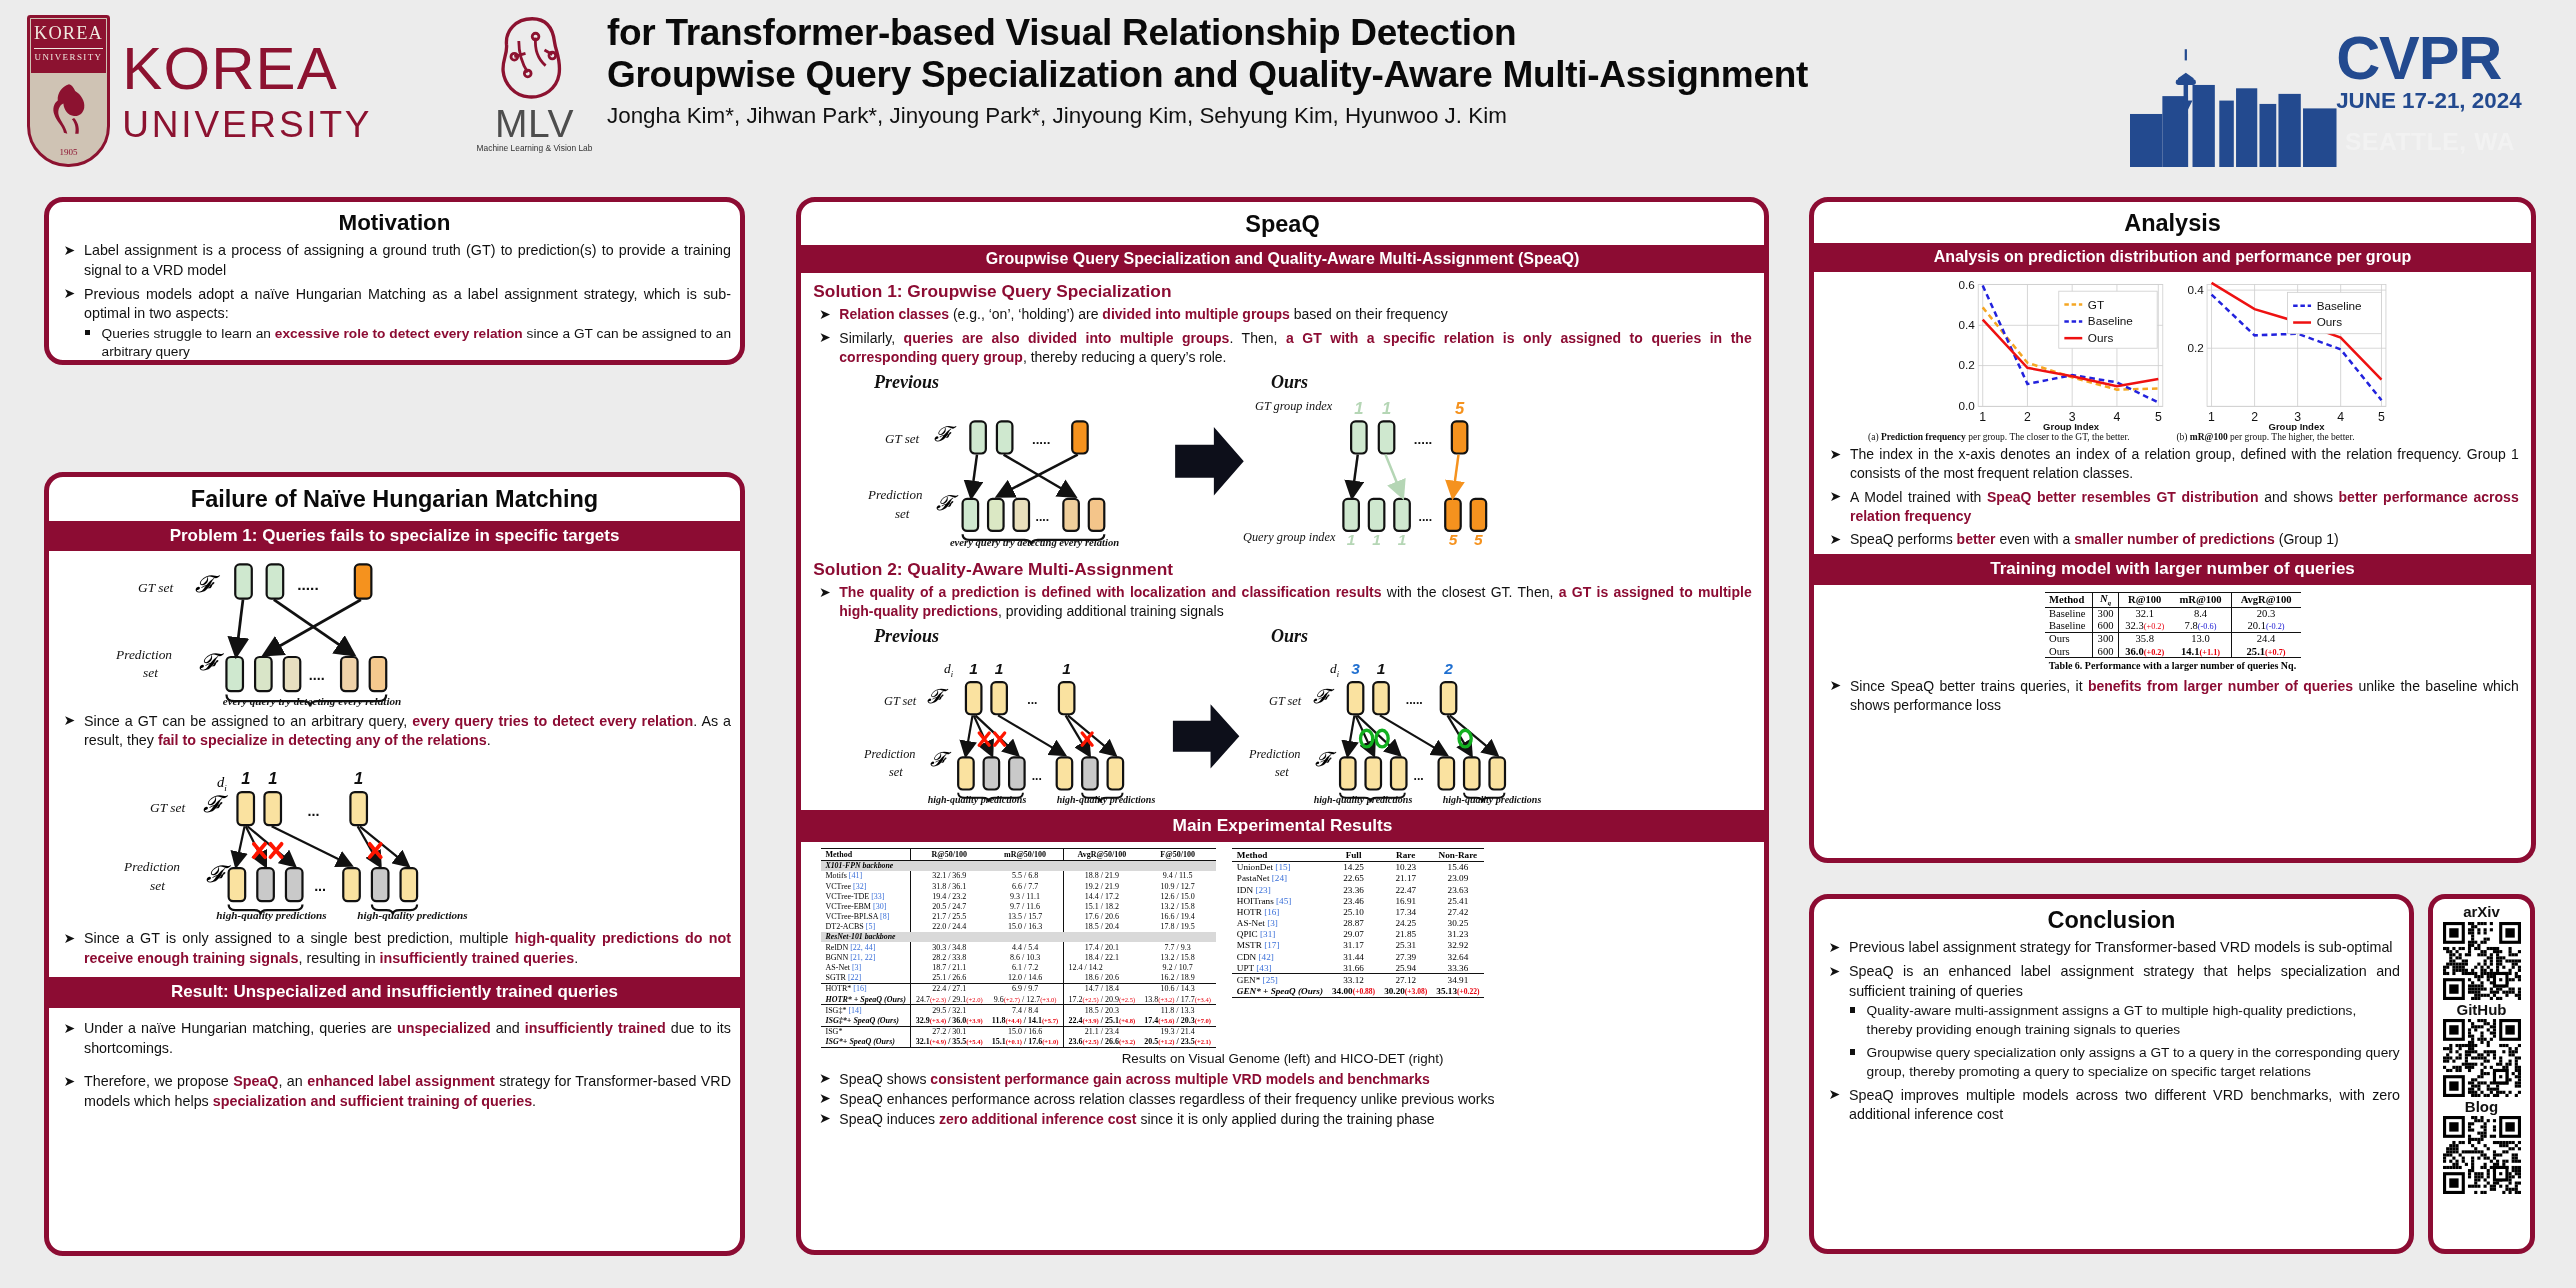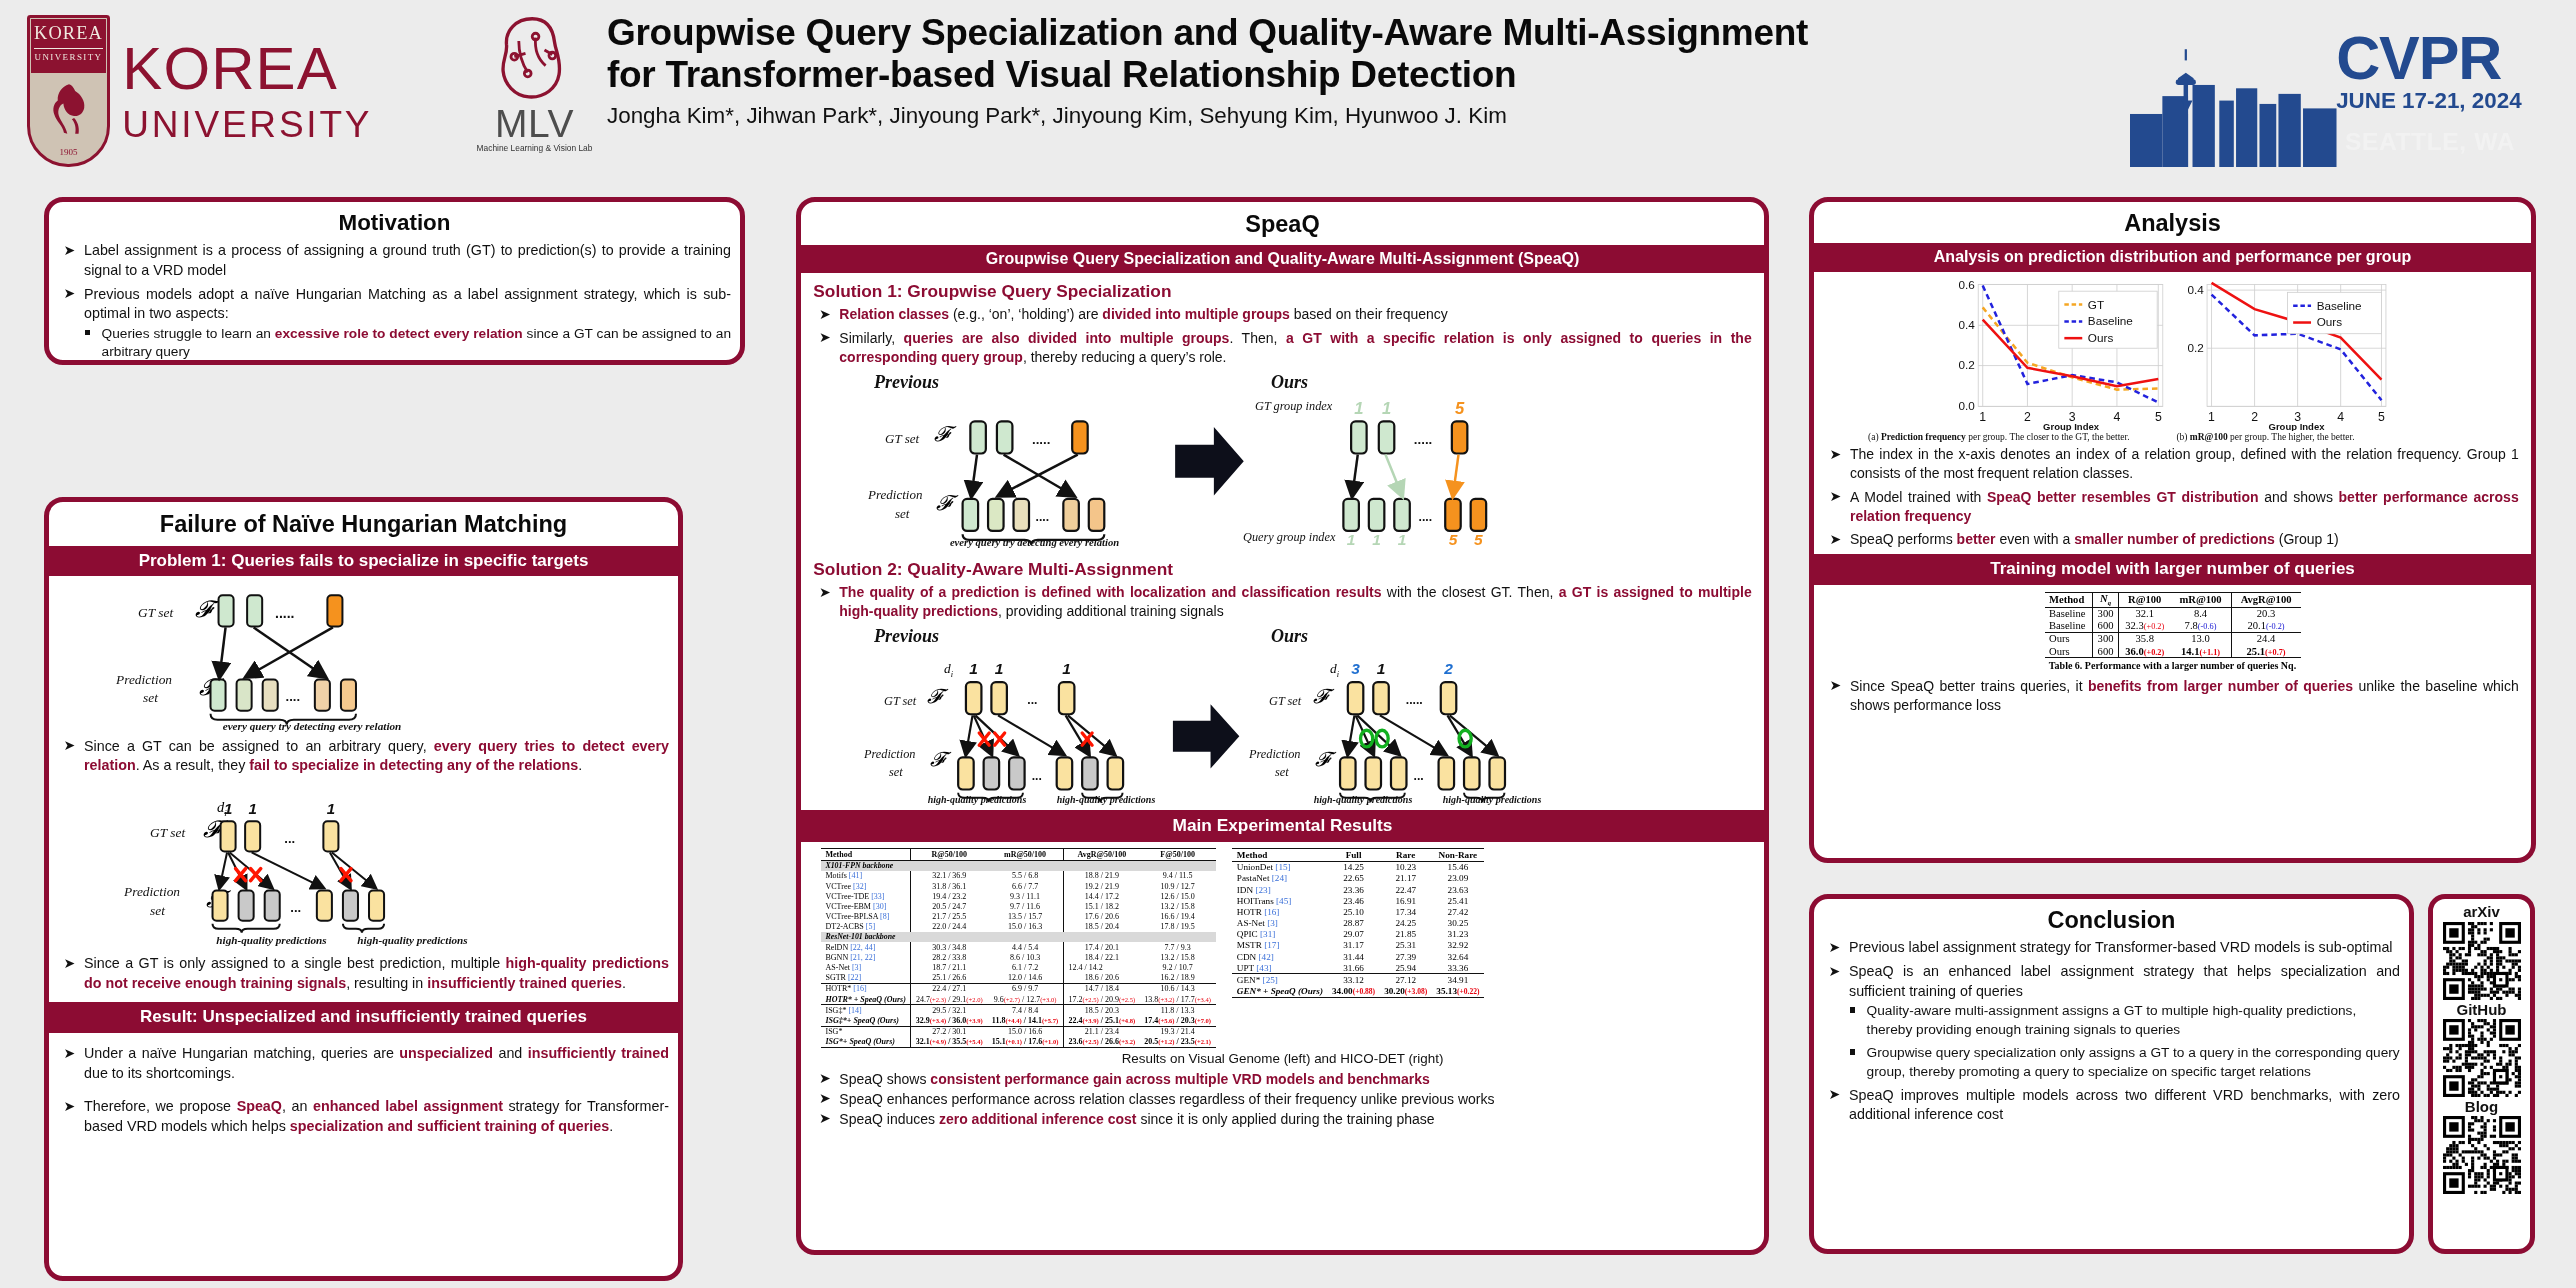--- a/index.html
+++ b/index.html
@@ -140,22 +140,22 @@
         <circle cx="62" cy="110" r="6" fill="none" stroke="#8c1230" stroke-width="5"></circle>
         <circle cx="106" cy="78" r="6" fill="none" stroke="#8c1230" stroke-width="5"></circle>
         <circle cx="76" cy="44" r="6" fill="none" stroke="#8c1230" stroke-width="5"></circle>
       </svg>
       <div class="mlv-text">MLV</div>
       <div class="mlv-sub">Machine Learning &amp; Vision Lab</div>
     </div>
 
     <div class="title-wrap">
       <div class="ptitle">
+        <div>for Transformer-based Visual Relationship Detection</div>
         <div>Groupwise Query Specialization and Quality-Aware Multi-Assignment</div>
-        <div>for Transformer-based Visual Relationship Detection</div>
       </div>
       <div class="pauthors">Jongha Kim*, Jihwan Park*, Jinyoung Park*, Jinyoung Kim, Sehyung Kim, Hyunwoo J. Kim</div>
     </div>
 
     <div class="cvpr">
       <svg class="cvpr-sky" viewBox="0 0 430 215">
         <rect x="0" y="120" width="58" height="95" fill="#234a8f"></rect>
         <rect x="58" y="88" width="46" height="127" fill="#234a8f"></rect>
         <rect x="112" y="68" width="40" height="147" fill="#234a8f"></rect>
         <rect x="160" y="96" width="26" height="119" fill="#234a8f"></rect>
@@ -184,21 +184,21 @@
         <li><span class="ar">➤</span><span>Label assignment is a process of assigning a ground truth (GT) to prediction(s) to provide a training signal to a VRD model</span></li>
         <li style="margin-bottom:1.1px;"><span class="ar">➤</span><span>Previous models adopt a naïve Hungarian Matching as a label assignment strategy, which is sub-optimal in two aspects:</span></li>
       </ul>
       <ul class="bl sub" style="margin-left:19px;">
         <li><span class="sq"></span><span>Queries struggle to learn an </span><span class="hl">excessive role to detect every relation</span><span> since a GT can be assigned to an arbitrary query</span></li>
 
       </ul>
     </div>
   </div>
 
-  <div class="card" style="left:44px;top:497px;width:639px;height:784px;">
+  <div class="card" style="left:44px;top:472px;width:701px;height:784px;">
     <div class="card-title" style="font-size:23.5px;padding:9px 0 7.8px;">Failure of Naïve Hungarian Matching</div>
 
     <div class="band">Problem 1: Queries fails to specialize in specific targets</div>
 
     <div style="position:relative;height:158px;">
       <div class="dlabel" style="position:absolute;left:89px;top:29px;">GT set</div>
       <div style="position:absolute;left:146px;top:20px;font-family:'Liberation Serif',serif;font-style:italic;font-size:23.5px;">𝓕</div>
       <div class="dlabel" style="position:absolute;left:67px;top:96px;">Prediction</div>
       <div class="dlabel" style="position:absolute;left:94px;top:114px;">set</div>
       <div style="position:absolute;left:150px;top:98px;font-family:'Liberation Serif',serif;font-style:italic;font-size:23.5px;">𝓕</div>

